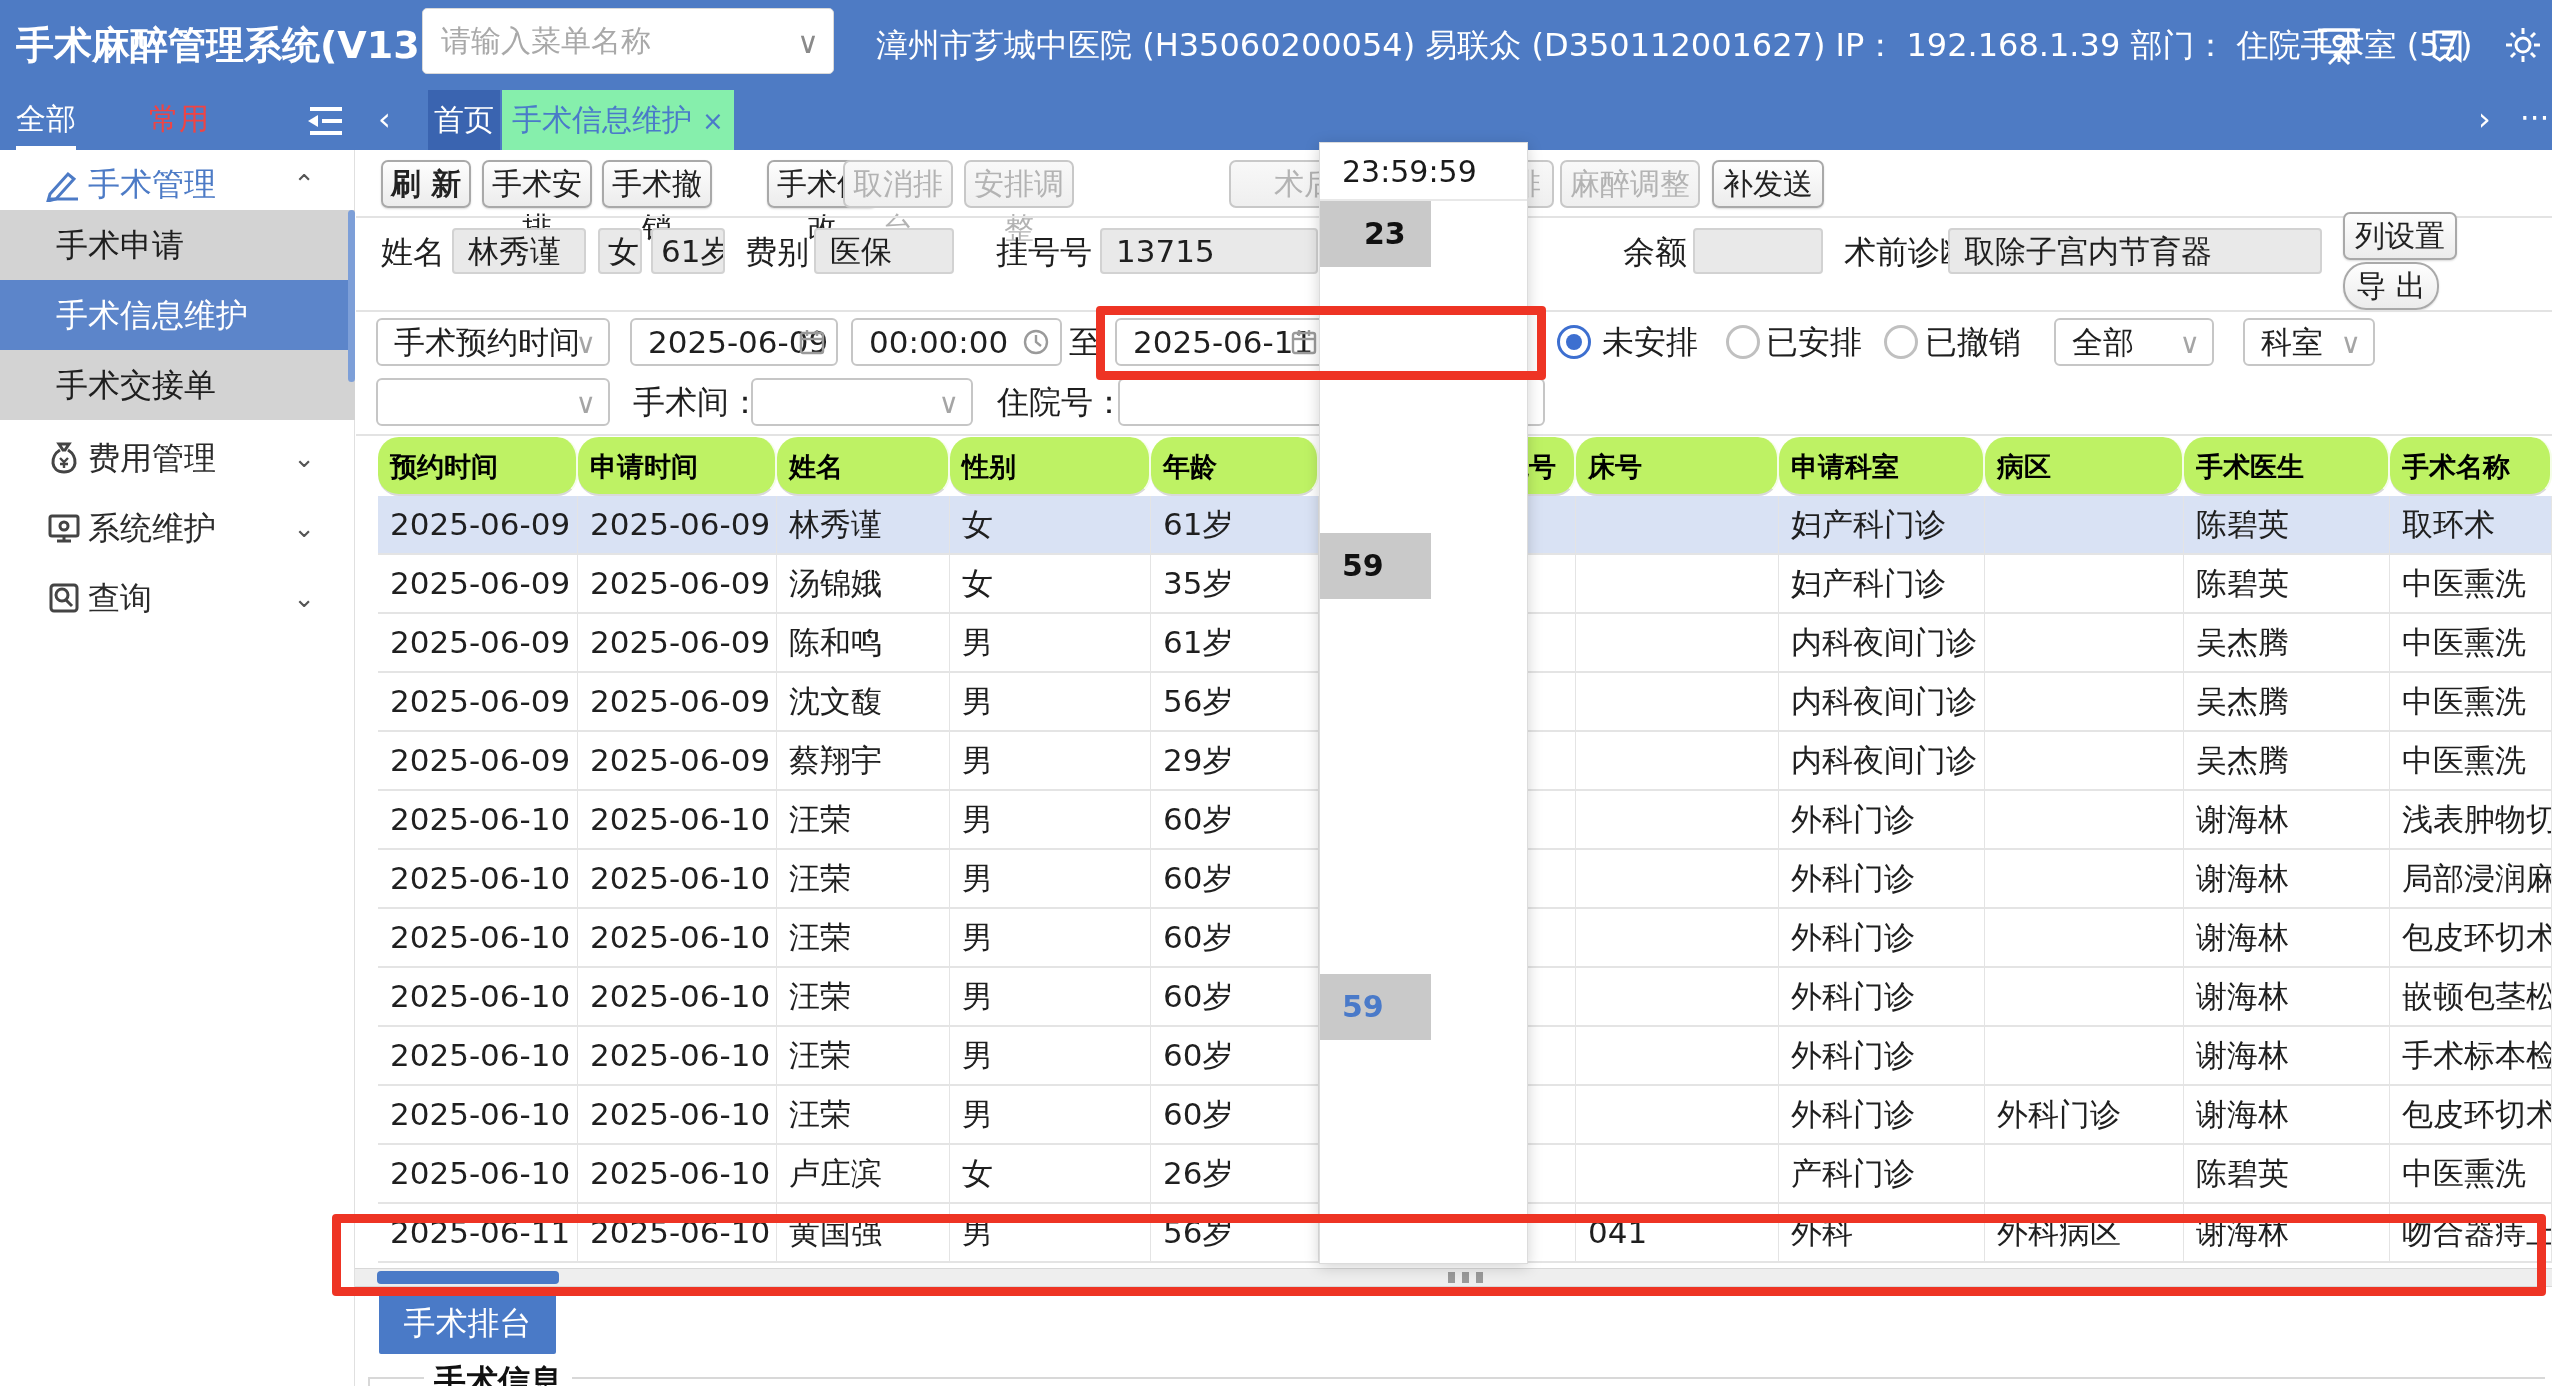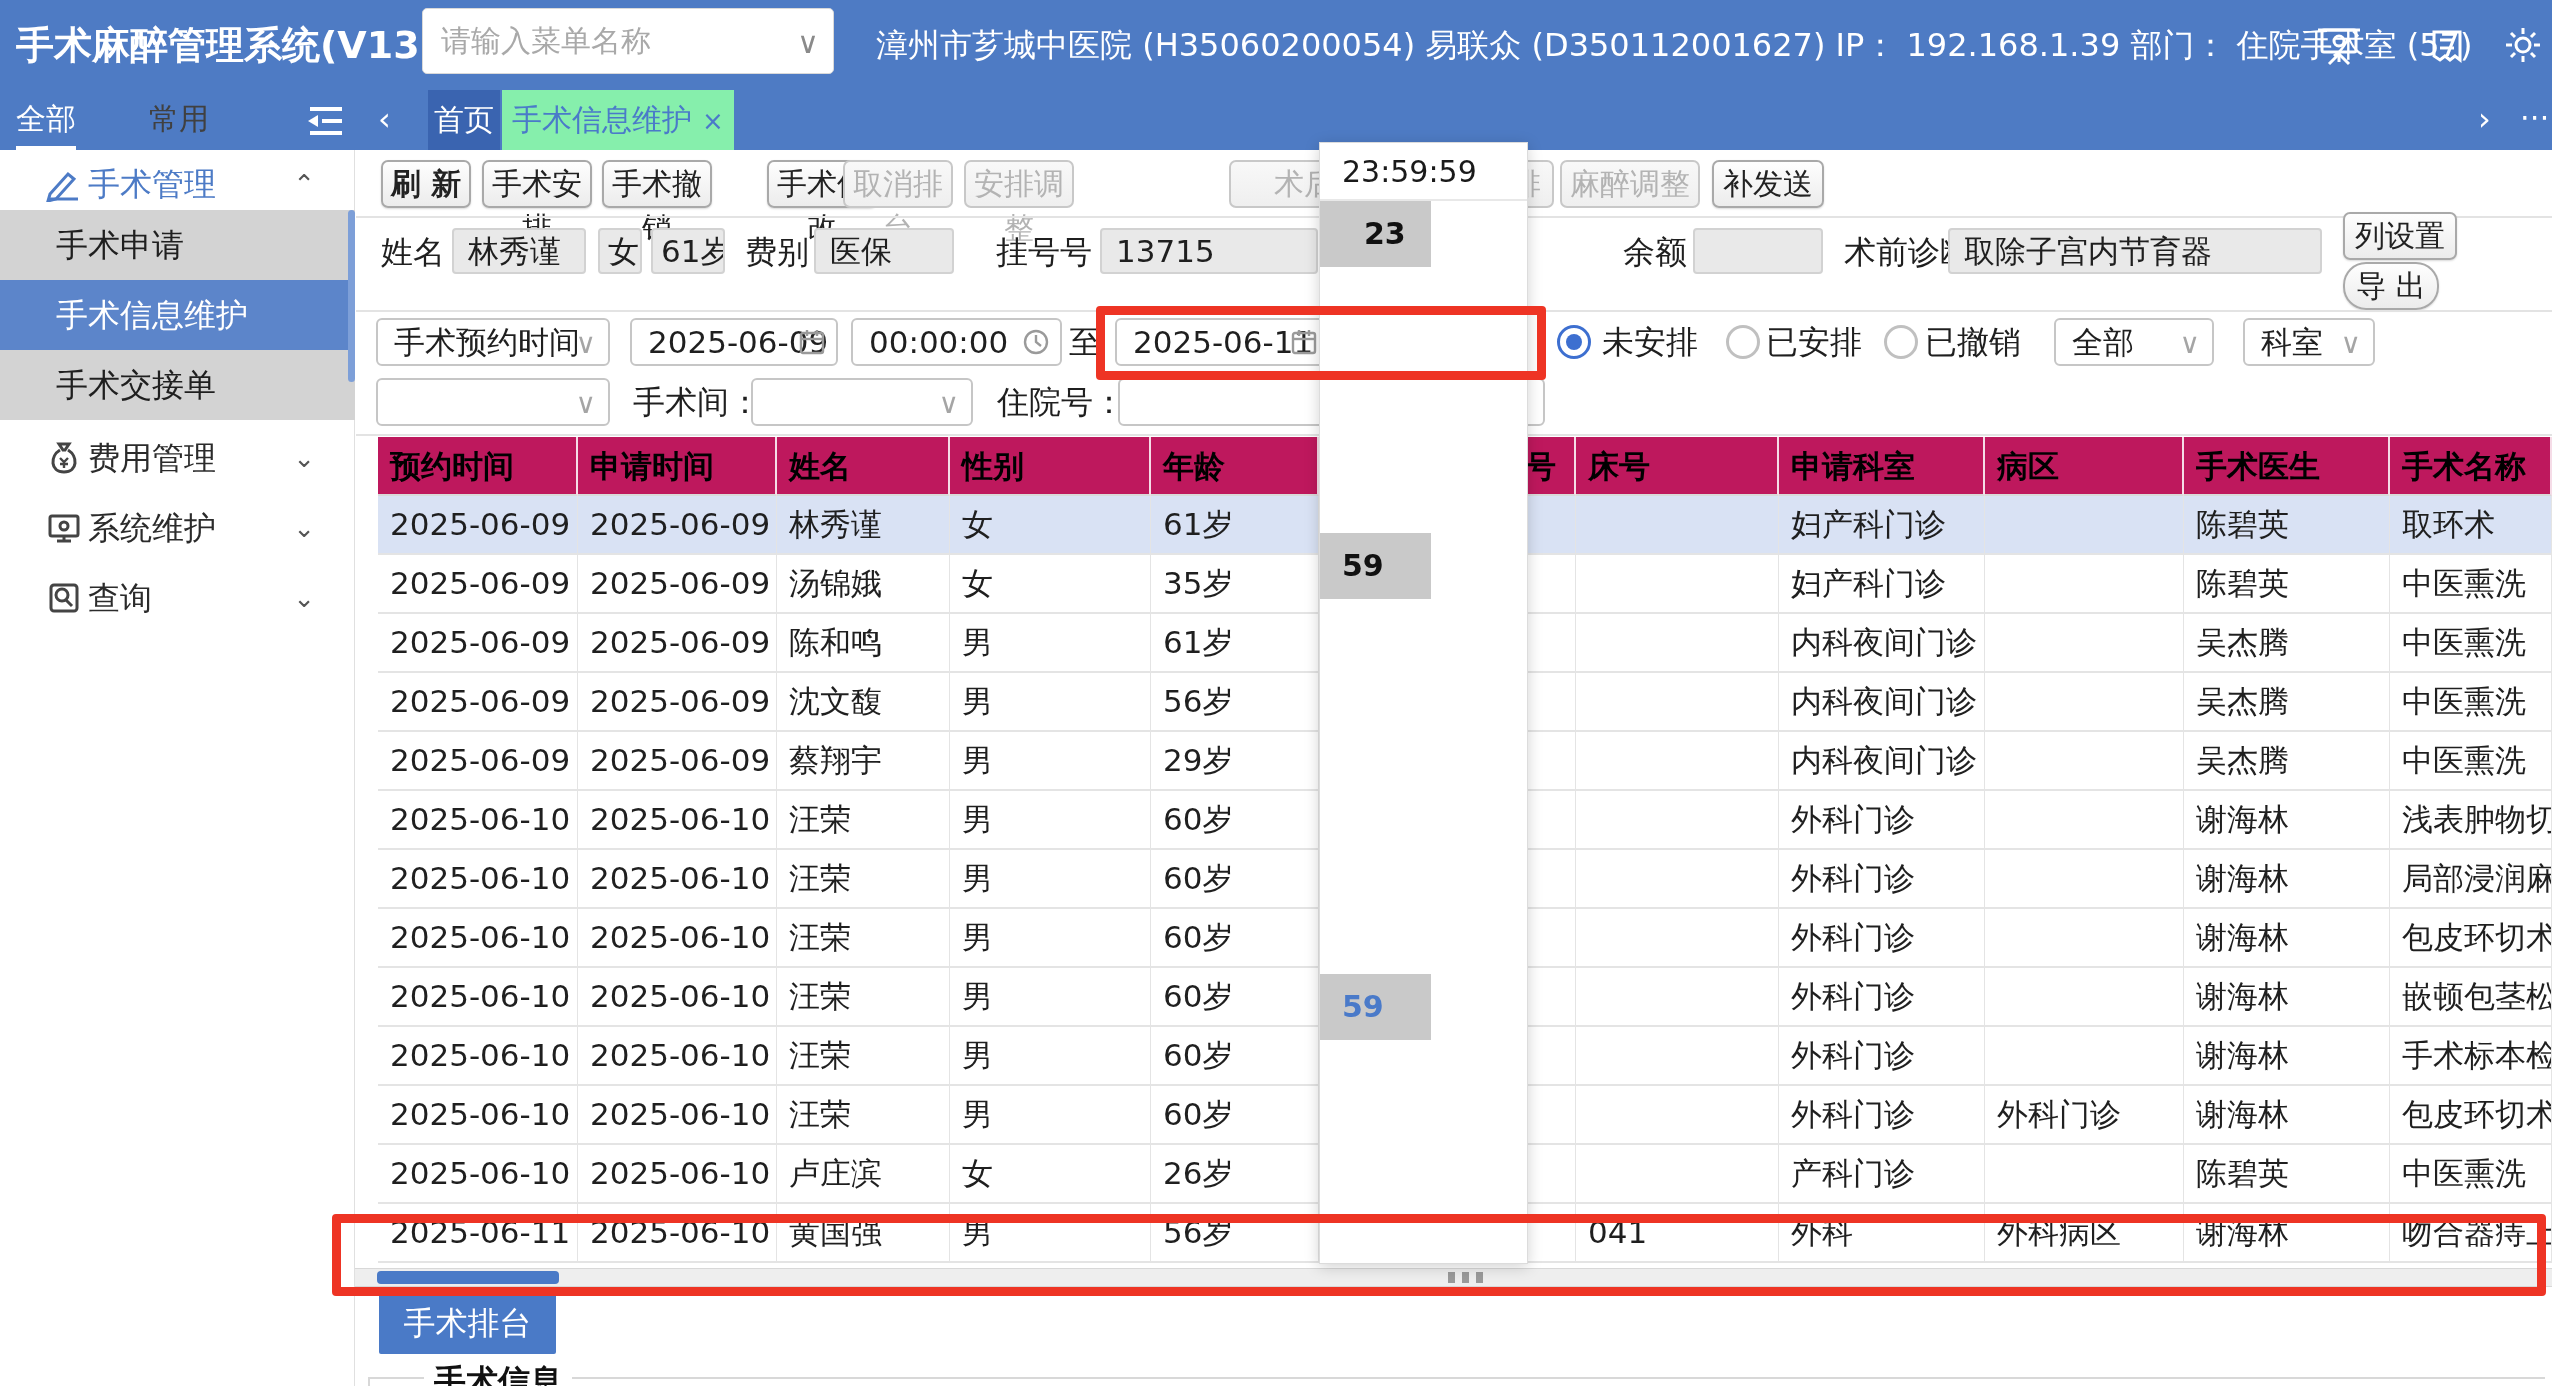--- a/index.html
+++ b/index.html
@@ -10,21 +10,21 @@
   .topbar{left:0;top:0;width:2552px;height:90px;background:#4e7bc4;}
   .app-title{left:16px;top:0;height:90px;line-height:90px;color:#fff;font-size:38px;font-weight:bold;}
   .menu-search{left:422px;top:8px;width:412px;height:66px;background:#fff;border-radius:5px;border:1px solid #d9d9d9;}
   .menu-search input{border:0;outline:0;background:transparent;width:340px;height:62px;margin-left:16px;font-size:30px;color:#444;}
   .menu-search input::placeholder{color:#a9a9a9;}
   .ms-chevron{position:absolute;right:14px;top:16px;color:#8a8a8a;font-size:30px;}
   .head-info{left:876px;top:0;height:90px;line-height:90px;color:#fff;font-size:32px;white-space:nowrap;}
   .top-icon{top:22px;width:46px;height:46px;}
   
   .tabbar{left:0;top:90px;width:2552px;height:60px;background:#4e7bc4;}
-  .tb-group{top:90px;height:60px;line-height:58px;font-size:30px;color:#404040;}
+  .tb-group{top:90px;height:60px;line-height:58px;font-size:30px;color:#ef4444;}
   .tb-group.active{color:#fff;border-bottom:4px solid #fff;}
   .tb-icon{color:#fff;}
   .tab{top:90px;height:60px;line-height:60px;font-size:30px;text-align:center;}
   .tab.home{background:#3a64b0;color:#fff;}
   .tab.active{background:#86efac;color:#4a7ac9;}
   .tab .close{margin-left:10px;font-size:26px;}
   
   .sidebar{left:0;top:150px;width:355px;height:1236px;background:#fff;border-right:1px solid #e0e0e0;}
   .side-group{position:absolute;left:0;width:355px;height:68px;line-height:68px;font-size:32px;color:#2b2b2b;}
   .side-group .glabel{position:absolute;left:88px;}
@@ -46,22 +46,22 @@
         font-size:31px;color:#1f1f1f;padding-left:16px;white-space:nowrap;}
   .wbox .chev,.ibox .chev{position:absolute;right:12px;top:2px;color:#a5a5a5;font-size:28px;}
   .wbox .ficon{position:absolute;right:10px;top:8px;width:28px;height:28px;}
   .radio{position:absolute;width:34px;height:34px;border:3px solid #c0c0c0;border-radius:50%;background:#fff;}
   .radio.checked{border-color:#3d6fd0;}
   .radio.checked:after{content:"";position:absolute;left:6px;top:6px;width:16px;height:16px;border-radius:50%;background:#3d6fd0;}
   .rlabel{position:absolute;font-size:32px;color:#1f1f1f;height:48px;line-height:48px;}
   
   .table{left:378px;top:437px;width:2174px;}
   .hrow,.tr{display:grid;grid-template-columns:200px 199px 173px 201px 168px 257px 203px 206px 199px 206px 162px;height:59px;}
-  .th{background:#be185d;color:#000;font-weight:bold;font-size:31px;line-height:59px;padding-left:12px;
-      border-right:2px solid rgba(255,255,255,.85);border-bottom:2px solid #d9d9d9;white-space:nowrap;overflow:hidden;}
+  .th{background:#bef264;color:#000;font-weight:bold;font-size:27px;line-height:59px;padding-left:12px;
+      border-right:2px solid rgba(255,255,255,.85);border-bottom:2px solid #d9d9d9;white-space:nowrap;overflow:hidden;border-radius:21px;}
   .th.c5{text-align:right;padding-right:18px;padding-left:0;}
   .td{font-size:31px;color:#1f1f1f;line-height:57px;padding-left:12px;border-right:1px solid #e4e4e4;
       border-bottom:2px solid #e4e4e4;white-space:nowrap;overflow:hidden;background:#fff;}
   .tr.selected .td{background:#d9e2f4;}
   
   .splitter{left:355px;top:1268px;width:2197px;height:19px;background:#eeeeee;border-top:1px solid #d8d8d8;border-bottom:1px solid #d8d8d8;}
   .hthumb{left:377px;top:1271px;width:182px;height:13px;background:#4a7ac7;border-radius:4px;}
   .grip{top:1272px;width:7px;height:11px;background:#9a9a9a;}
   .schedule-btn{left:379px;top:1292px;width:177px;height:62px;background:#4a7ac7;color:#fff;font-size:32px;
                 line-height:62px;text-align:center;border-radius:2px;}

